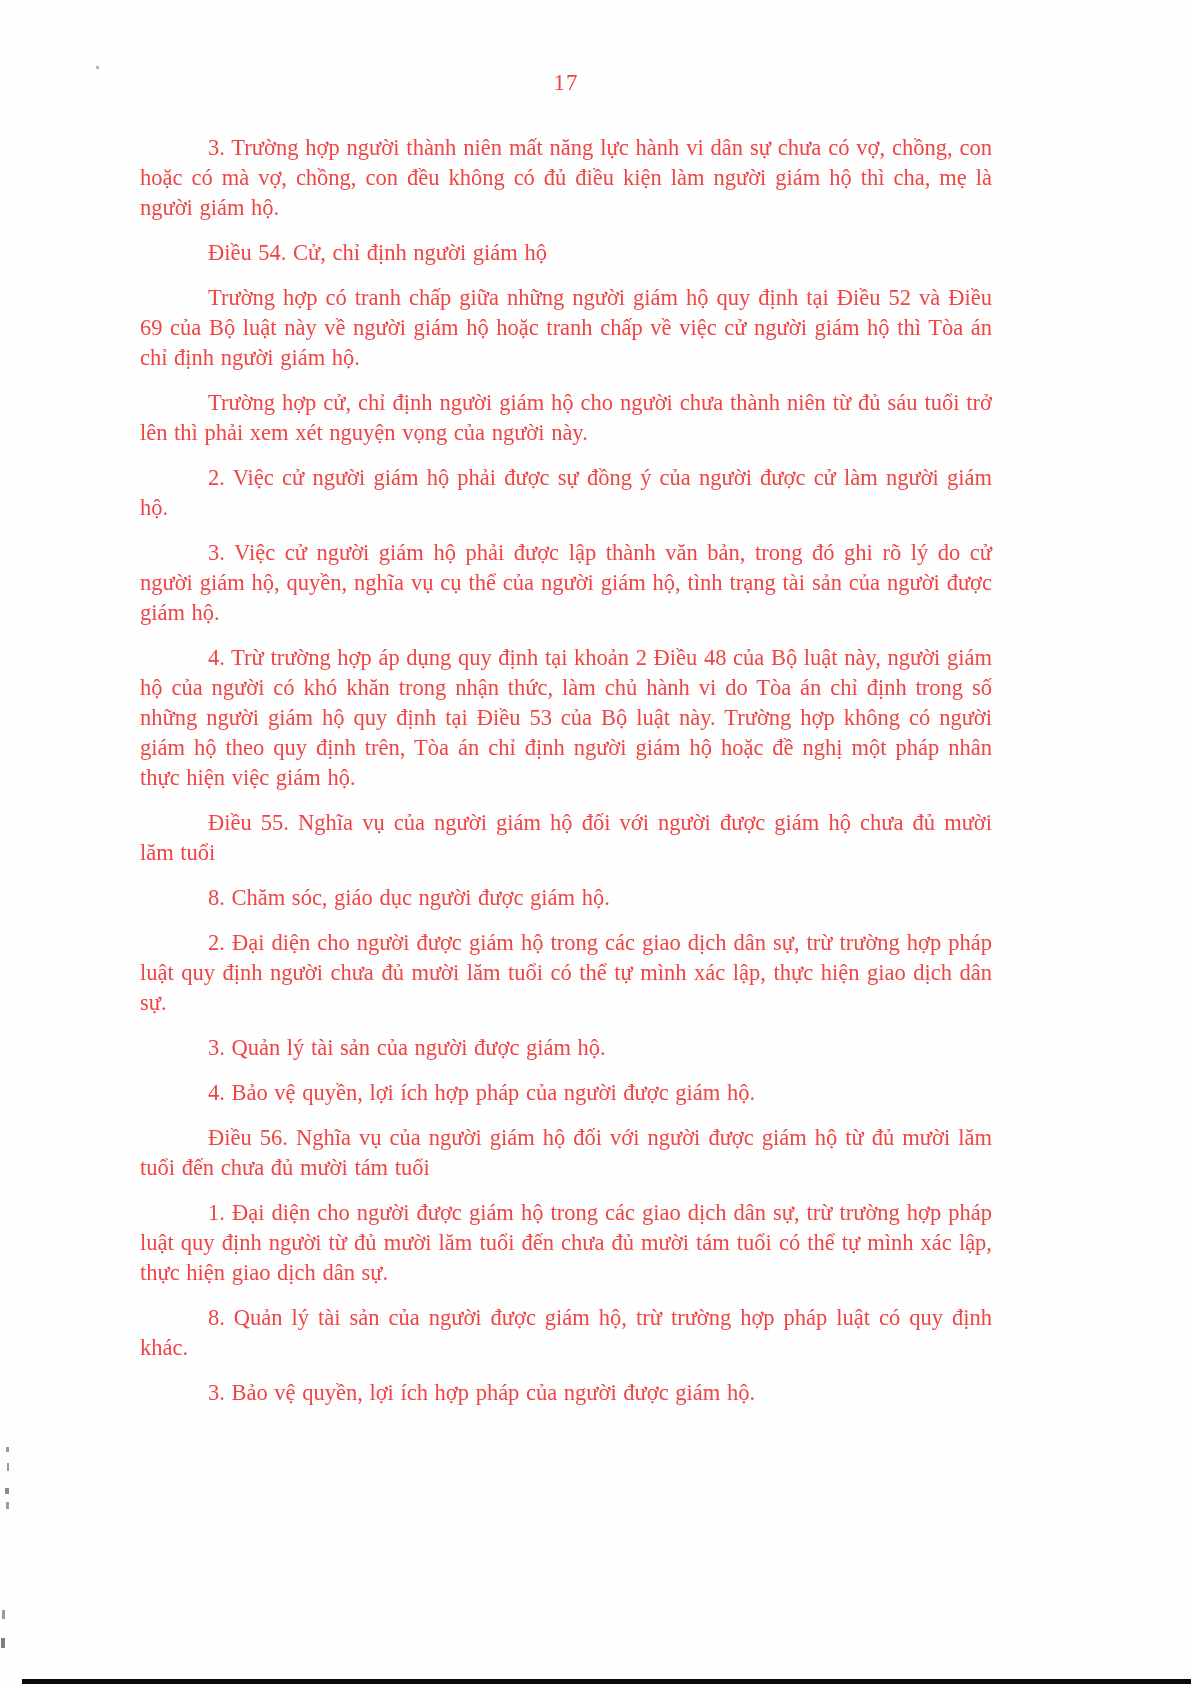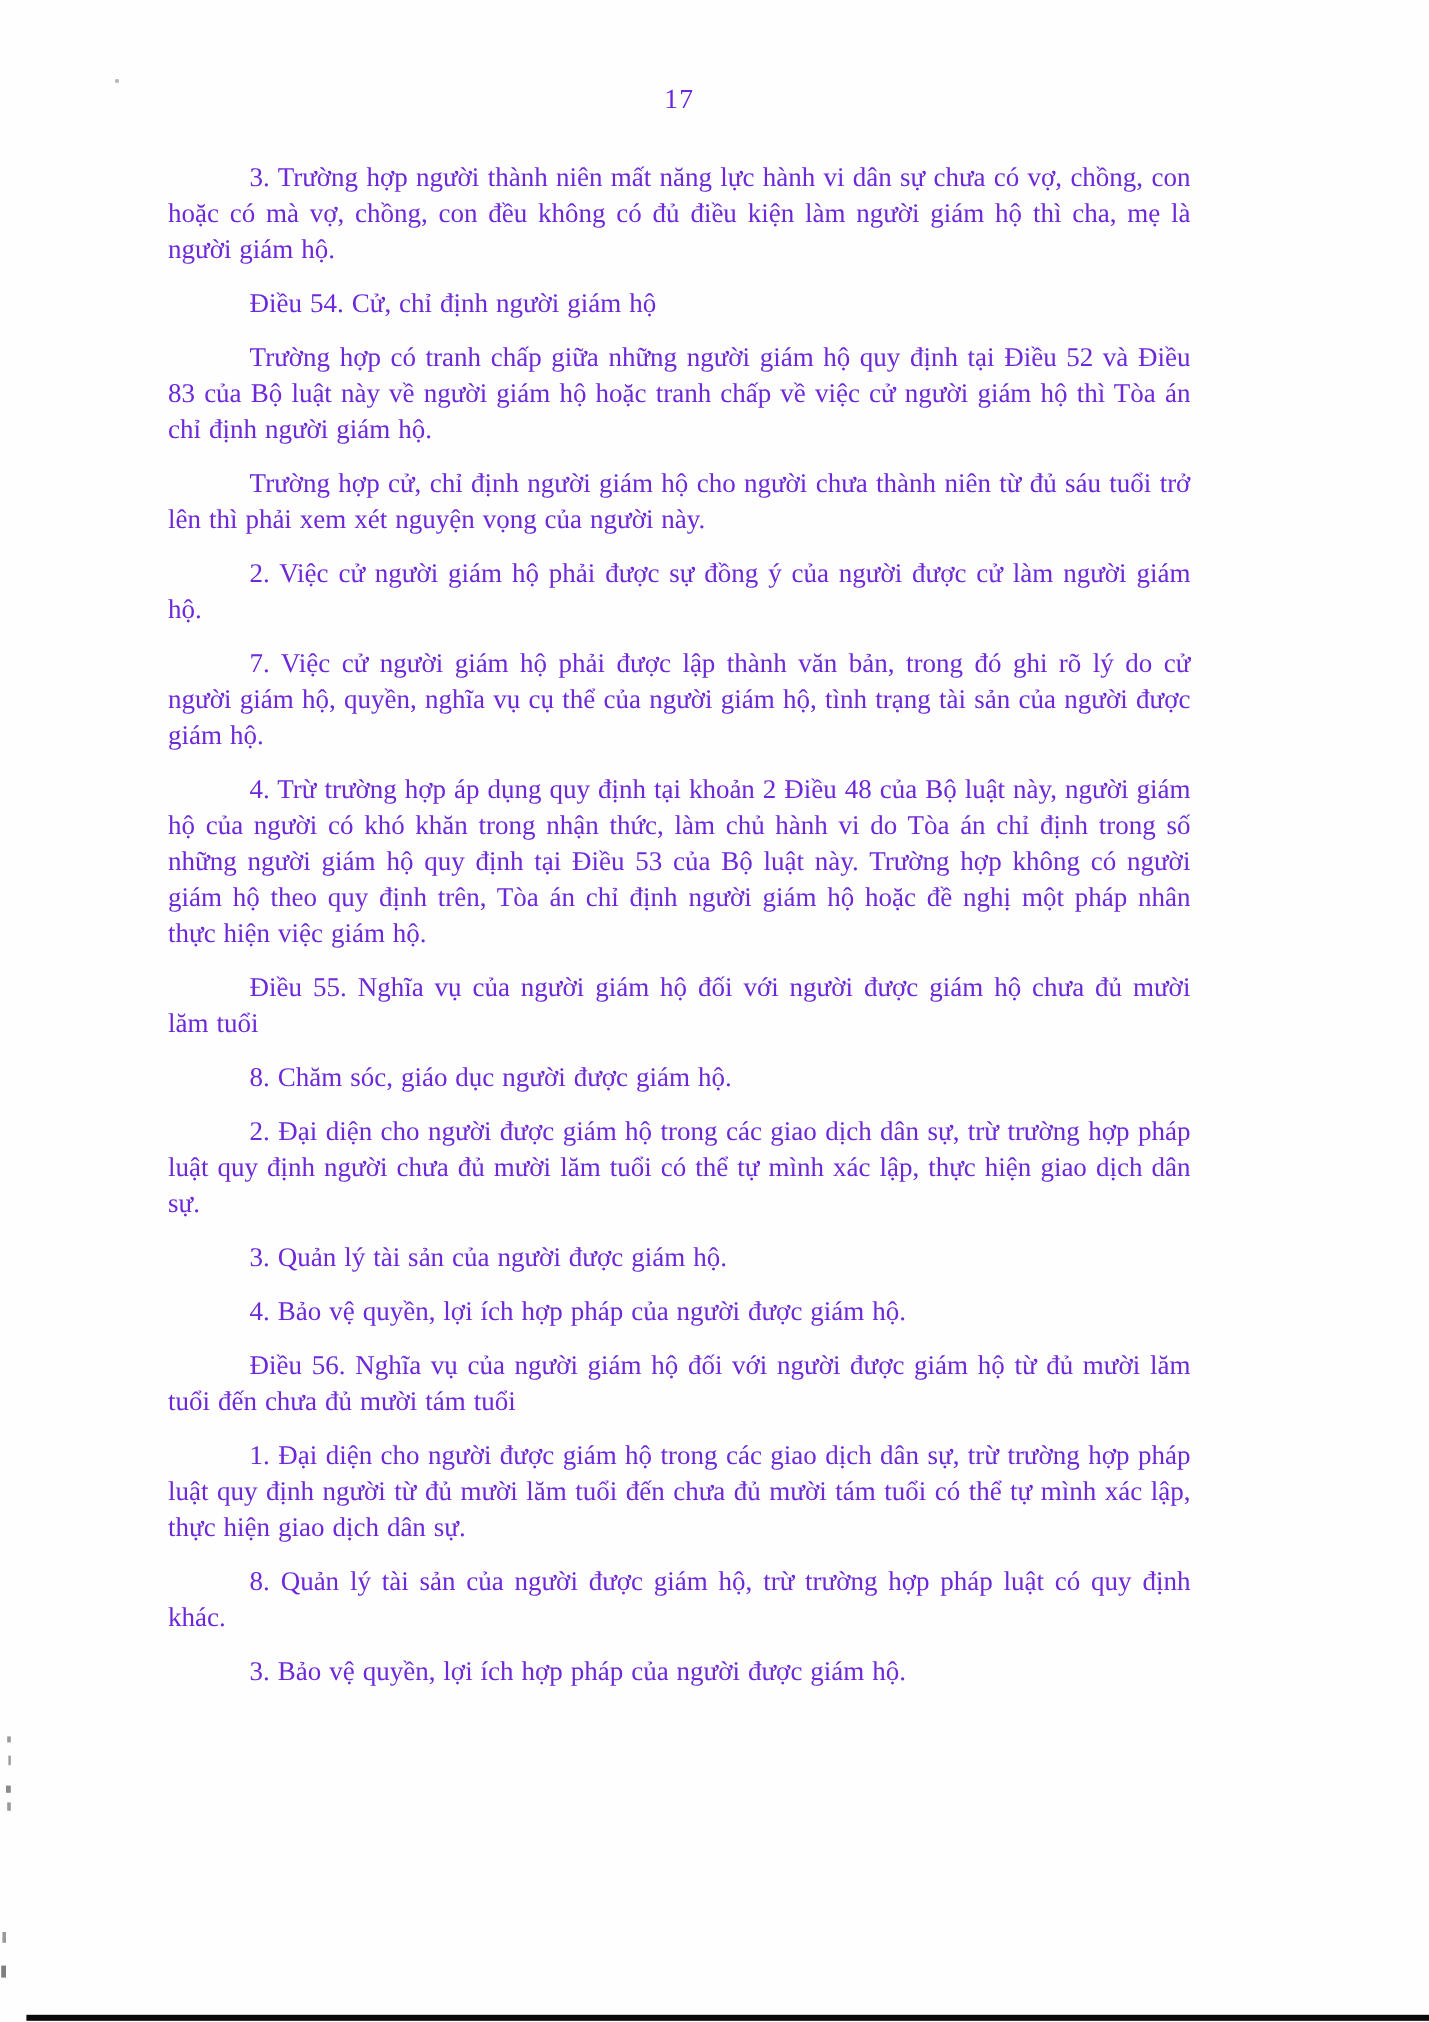--- a/index.html
+++ b/index.html
@@ -8,21 +8,21 @@
     background: #e8e8e8;
   }
   .scan-page {
     position: relative;
     width: 1191px;
     height: 1685px;
     margin: 0 auto;
     background: #fefefe;
     overflow: hidden;
     font-family: "Liberation Serif", "DejaVu Serif", serif;
-    color: #6d28d9;
+    color: #ef4444;
   }
   .page-number {
     position: absolute;
     top: 70px;
     left: 140px;
     width: 852px;
     text-align: center;
     font-size: 23px;
     letter-spacing: 1px;
   }
@@ -67,24 +67,24 @@
 </head>
 <body>
 
 <div class="scan-page">
 
   <div class="page-number">17</div>
 
   <div class="content">
     <p class="body">3. Trường hợp người thành niên mất năng lực hành vi dân sự chưa có vợ, chồng, con hoặc có mà vợ, chồng, con đều không có đủ điều kiện làm người giám hộ thì cha, mẹ là người giám hộ.</p>
     <p class="heading">Điều 54. Cử, chỉ định người giám hộ</p>
-    <p class="body">Trường hợp có tranh chấp giữa những người giám hộ quy định tại Điều 52 và Điều 83 của Bộ luật này về người giám hộ hoặc tranh chấp về việc cử người giám hộ thì Tòa án chỉ định người giám hộ.</p>
+    <p class="body">Trường hợp có tranh chấp giữa những người giám hộ quy định tại Điều 52 và Điều 69 của Bộ luật này về người giám hộ hoặc tranh chấp về việc cử người giám hộ thì Tòa án chỉ định người giám hộ.</p>
     <p class="body">Trường hợp cử, chỉ định người giám hộ cho người chưa thành niên từ đủ sáu tuổi trở lên thì phải xem xét nguyện vọng của người này.</p>
     <p class="body">2. Việc cử người giám hộ phải được sự đồng ý của người được cử làm người giám hộ.</p>
-    <p class="body">7. Việc cử người giám hộ phải được lập thành văn bản, trong đó ghi rõ lý do cử người giám hộ, quyền, nghĩa vụ cụ thể của người giám hộ, tình trạng tài sản của người được giám hộ.</p>
+    <p class="body">3. Việc cử người giám hộ phải được lập thành văn bản, trong đó ghi rõ lý do cử người giám hộ, quyền, nghĩa vụ cụ thể của người giám hộ, tình trạng tài sản của người được giám hộ.</p>
     <p class="body">4. Trừ trường hợp áp dụng quy định tại khoản 2 Điều 48 của Bộ luật này, người giám hộ của người có khó khăn trong nhận thức, làm chủ hành vi do Tòa án chỉ định trong số những người giám hộ quy định tại Điều 53 của Bộ luật này. Trường hợp không có người giám hộ theo quy định trên, Tòa án chỉ định người giám hộ hoặc đề nghị một pháp nhân thực hiện việc giám hộ.</p>
     <p class="heading">Điều 55. Nghĩa vụ của người giám hộ đối với người được giám hộ chưa đủ mười lăm tuổi</p>
     <p class="body">8. Chăm sóc, giáo dục người được giám hộ.</p>
     <p class="body">2. Đại diện cho người được giám hộ trong các giao dịch dân sự, trừ trường hợp pháp luật quy định người chưa đủ mười lăm tuổi có thể tự mình xác lập, thực hiện giao dịch dân sự.</p>
     <p class="body">3. Quản lý tài sản của người được giám hộ.</p>
     <p class="body">4. Bảo vệ quyền, lợi ích hợp pháp của người được giám hộ.</p>
     <p class="heading">Điều 56. Nghĩa vụ của người giám hộ đối với người được giám hộ từ đủ mười lăm tuổi đến chưa đủ mười tám tuổi</p>
     <p class="body">1. Đại diện cho người được giám hộ trong các giao dịch dân sự, trừ trường hợp pháp luật quy định người từ đủ mười lăm tuổi đến chưa đủ mười tám tuổi có thể tự mình xác lập, thực hiện giao dịch dân sự.</p>
     <p class="body">8. Quản lý tài sản của người được giám hộ, trừ trường hợp pháp luật có quy định khác.</p>
     <p class="body">3. Bảo vệ quyền, lợi ích hợp pháp của người được giám hộ.</p>

